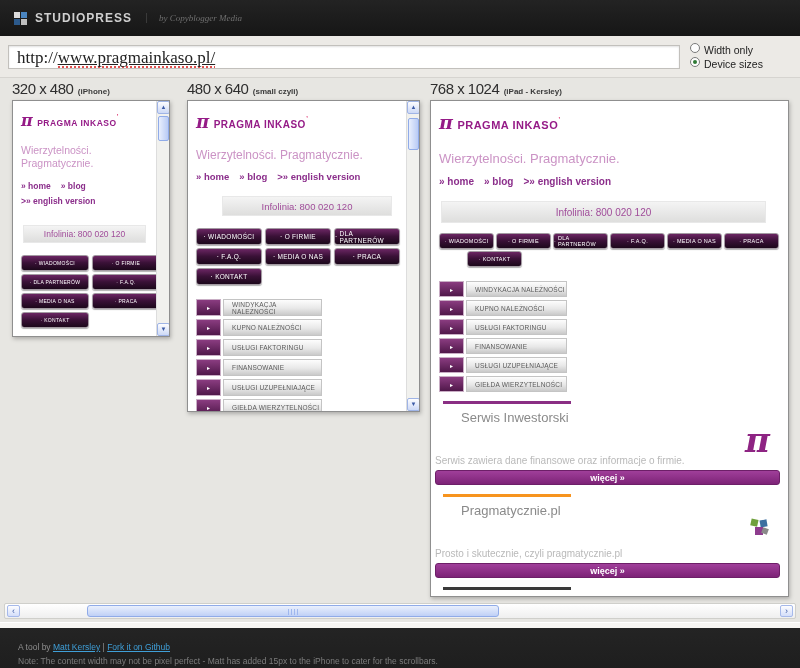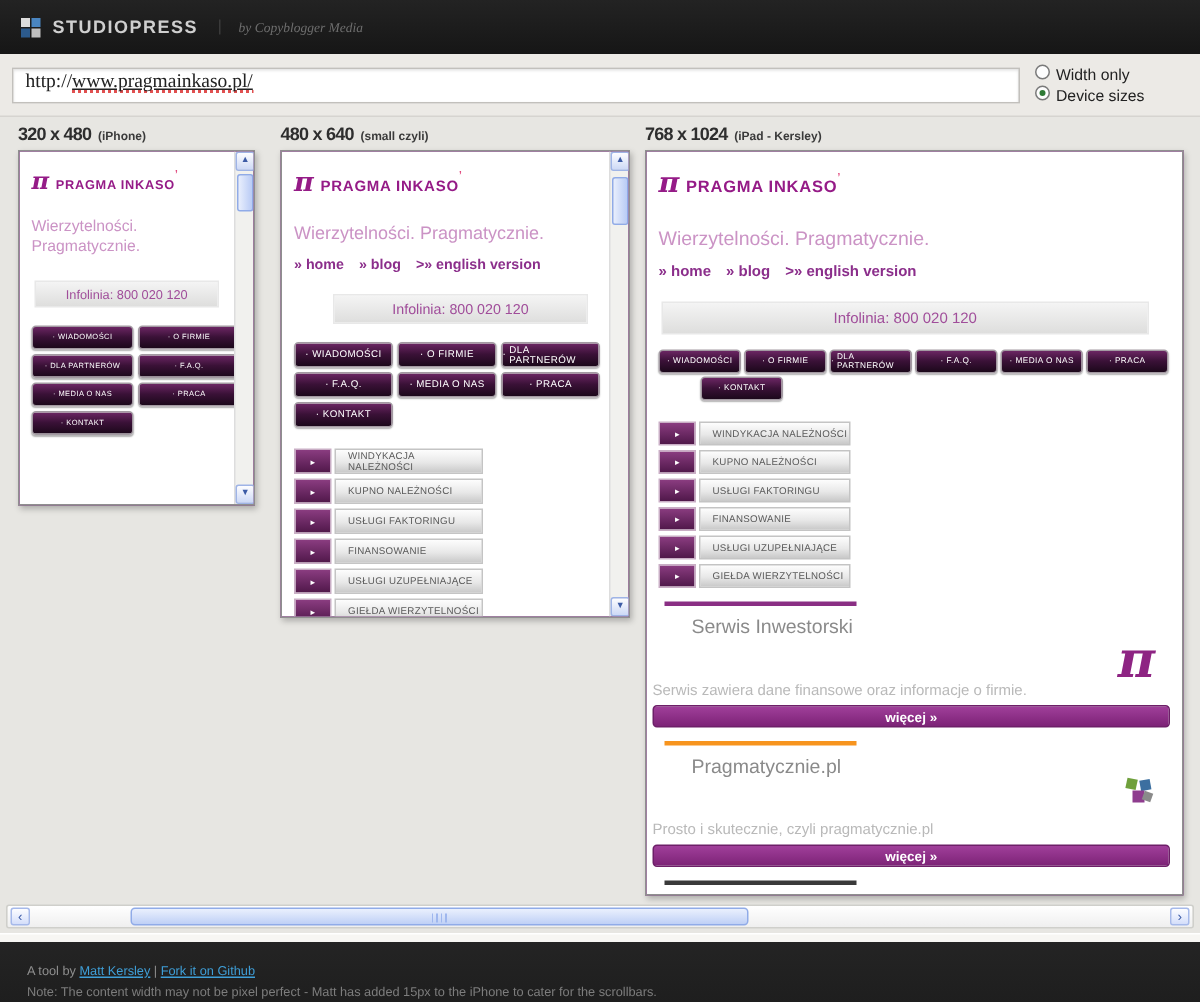--- a/index.html
+++ b/index.html
@@ -10,33 +10,33 @@
   .logo-icon { width:13px; height:13px; display:grid; grid-template-columns:6px 6px; grid-template-rows:6px 6px; gap:1px; margin-right:8px; }
   .logo-icon span:nth-child(1){ background:#dcdcdc; }
   .logo-icon span:nth-child(2){ background:#4a85c0; }
   .logo-icon span:nth-child(3){ background:#2c5a8c; }
   .logo-icon span:nth-child(4){ background:#bfbfbf; }
   .logo-text { color:#cfcfcf; font-size:12px; font-weight:bold; letter-spacing:1px; }
   .byline { color:#6e6e6e; font-size:9px; font-style:italic; font-family:"Liberation Serif", serif; margin-left:14px; padding-left:12px; border-left:1px solid #3a3a3a; }
 
   
   .urlbar { height:42px; background:#eceae6; border-bottom:1px solid #d6d4d0; display:flex; align-items:center; padding:0 8px; }
-  .url-input { width:672px; height:24px; background:#fff; border:1px solid #c2c0bc; box-shadow:inset 0 1px 2px rgba(0,0,0,.12); font-family:"Liberation Serif", serif; font-size:13px; color:#222; display:flex; align-items:flex-start; padding:0 8px; }
+  .url-input { width:672px; height:24px; background:#fff; border:1px solid #c2c0bc; box-shadow:inset 0 1px 2px rgba(0,0,0,.12); font-family:"Liberation Serif", serif; font-size:17px; color:#222; display:flex; align-items:flex-end; padding:0 8px; }
   .url-domain { text-decoration:underline; background-image:repeating-linear-gradient(90deg,#e05050 0 2px,transparent 2px 4px); background-repeat:repeat-x; background-size:4px 2px; background-position:0 100%; }
   .radios { margin-left:10px; font-size:10.5px; color:#222; }
   .radio-row { display:flex; align-items:flex-start; gap:4px; line-height:14px; cursor:default; }
   .radio { width:10px; height:10px; border-radius:50%; border:1px solid #7a7a7a; background:#fdfdfd; display:inline-block; position:relative; }
   .radio.checked::after { content:""; position:absolute; left:2px; top:2px; width:4px; height:4px; border-radius:50%; background:#2f7a35; }
 
   
   .stage { position:relative; height:522px; background:#e7e6e2; }
   .pgroup { position:absolute; top:2px; }
   .g1 { left:12px; } .g2 { left:187px; } .g3 { left:430px; }
   .plabel { height:20px; color:#2e2e2e; white-space:nowrap; }
-  .psize { font-size:12px; font-weight:bold; letter-spacing:-0.5px; }
+  .psize { font-size:15px; font-weight:normal; letter-spacing:-0.5px; }
   .pname { font-size:8px; font-weight:bold; color:#3a3a3a; }
   .frame { position:relative; background:#701a75; border:1px solid #8f8f8f; box-shadow:1px 2px 4px rgba(0,0,0,.25); overflow:hidden; }
   .f1 { width:158px; height:237px; }
   .f2 { width:233px; height:312px; }
   .f3 { width:359px; height:497px; }
 
   
   .site { position:absolute; inset:0; overflow:hidden; background:#fff; }
   .f1 .site, .f2 .site { right:13px; }
   .s-pad { padding:6px 8px; }
@@ -151,20 +151,24 @@
 
   <div class="pgroup g1">
     <div class="plabel">
       <span class="psize">320 x 480</span>
       <span class="pname">(iPhone)</span>
     </div>
     <div class="frame f1">
       <div class="site s-pad">
         <div class="s-logo"><span class="s-pi">π</span> <span class="s-brand">PRAGMA INKASO</span><span class="s-mark">’</span></div>
         <div class="s-tag">Wierzytelności. Pragmatycznie.</div>
+        <div class="s-nav">
+          <a>» home</a><a>» blog</a><br>
+          <a>&gt;» english version</a>
+        </div>
         <div class="s-info">Infolinia: 800 020 120</div>
         <div class="s-menu">
           <div class="mbtn">WIADOMOŚCI</div>
           <div class="mbtn">O FIRMIE</div>
           <div class="mbtn">DLA PARTNERÓW</div>
           <div class="mbtn">F.A.Q.</div>
           <div class="mbtn">MEDIA O NAS</div>
           <div class="mbtn">PRACA</div>
           <div class="mbtn">KONTAKT</div>
         </div>

